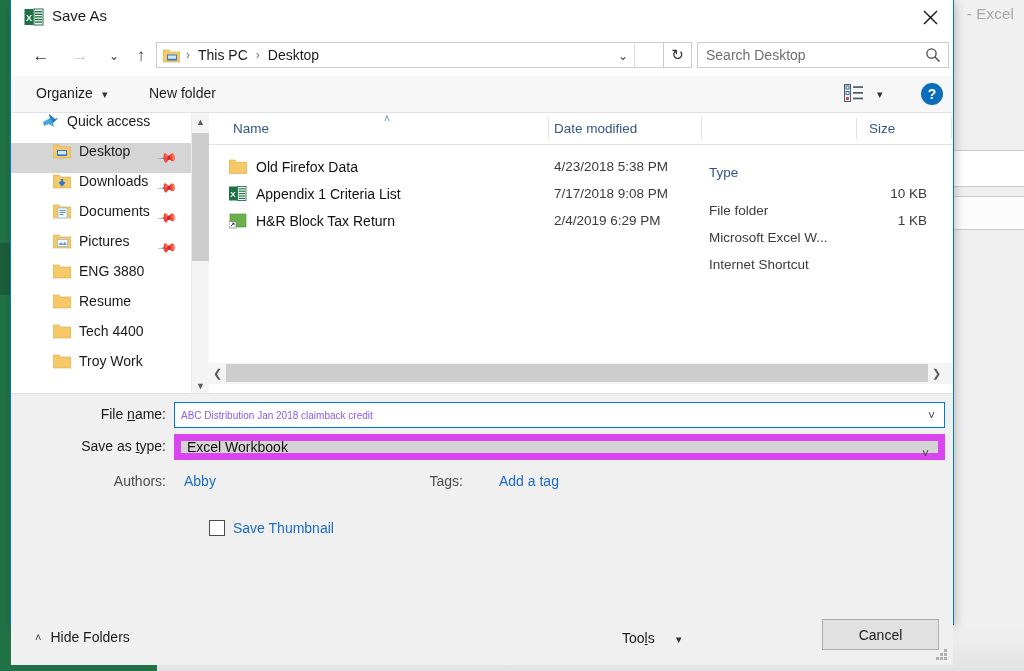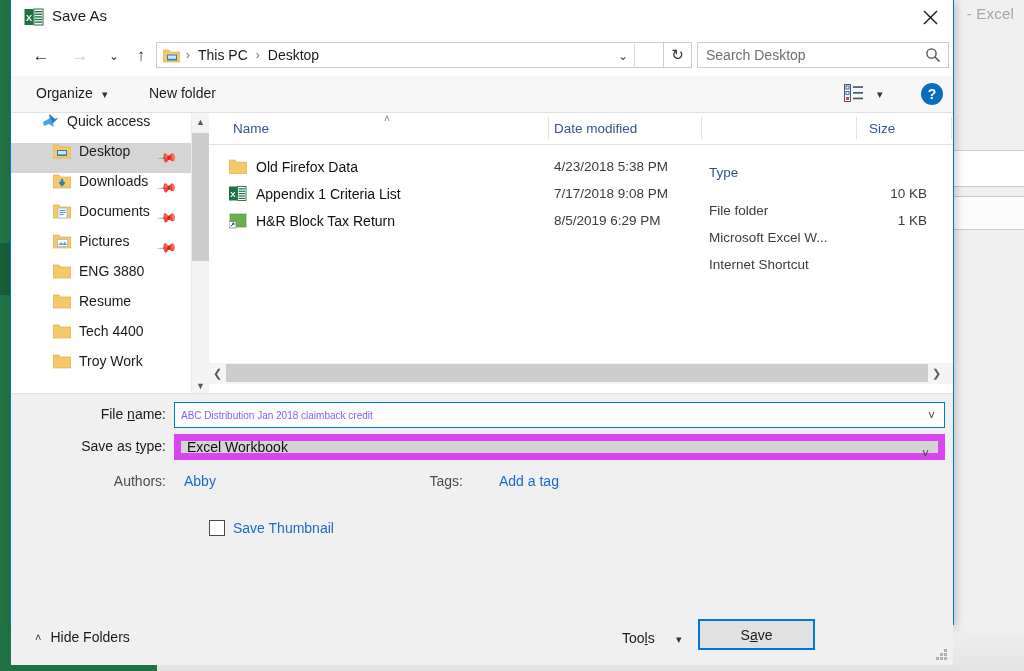--- a/index.html
+++ b/index.html
@@ -688,21 +688,21 @@
           <span class="file-ico">
             <svg width="18" height="17" viewBox="0 0 18 17">
               <rect x="1" y="2" width="16" height="13" fill="#6ab04c"></rect>
               <rect x="1" y="2" width="16" height="13" fill="none" stroke="#4f8c38" stroke-width="0.6"></rect>
               <rect x="0" y="9.5" width="7" height="6.5" fill="#ffffff" stroke="#7a7a7a" stroke-width="0.7"></rect>
               <path d="M1.8 14.2 L5 11.2 M5 11.2 L3.2 11.2 M5 11.2 L5 13" stroke="#1a3c6e" stroke-width="1" fill="none"></path>
             </svg>
           </span>
           <span>H&amp;R Block Tax Return</span>
         </span>
-        <span class="file-cell c-date">8/5/2019 6:29 PM</span>
+        <span class="file-cell c-date">2/4/2019 6:29 PM</span>
         <span class="file-cell c-type">Internet Shortcut</span>
         <span class="file-cell c-size">1 KB</span>
       </div>
     </div>
 
     <div class="hscroll">
       <div class="hs-arrow" style="left:0;">❮</div>
       <div class="hs-thumb"></div>
       <div class="hs-arrow" style="right:8px;">❯</div>
     </div>
@@ -736,22 +736,22 @@
 
   <div class="footer">
     <div class="hide-folders">
       <span class="hf-caret">˄</span>
       <span>Hide Folders</span>
     </div>
 
     <span class="tools-btn">Too<span class="u">l</span>s</span>
     <span class="tools-caret">▾</span>
 
-    <div class="btn" id="btn-save">
-      <span>S<span class="u">a</span>ve</span>
+    <div class="btn" id="btn-cancel">
+      <span>Cancel</span>
     </div>
 
     <span class="grip">
       <i style="left:8px;top:0;"></i>
       <i style="left:4px;top:4px;"></i>
         <i style="left:8px;top:4px;"></i>
       <i style="left:0;top:8px;"></i>
         <i style="left:4px;top:8px;"></i>
         <i style="left:8px;top:8px;"></i>
     </span>

